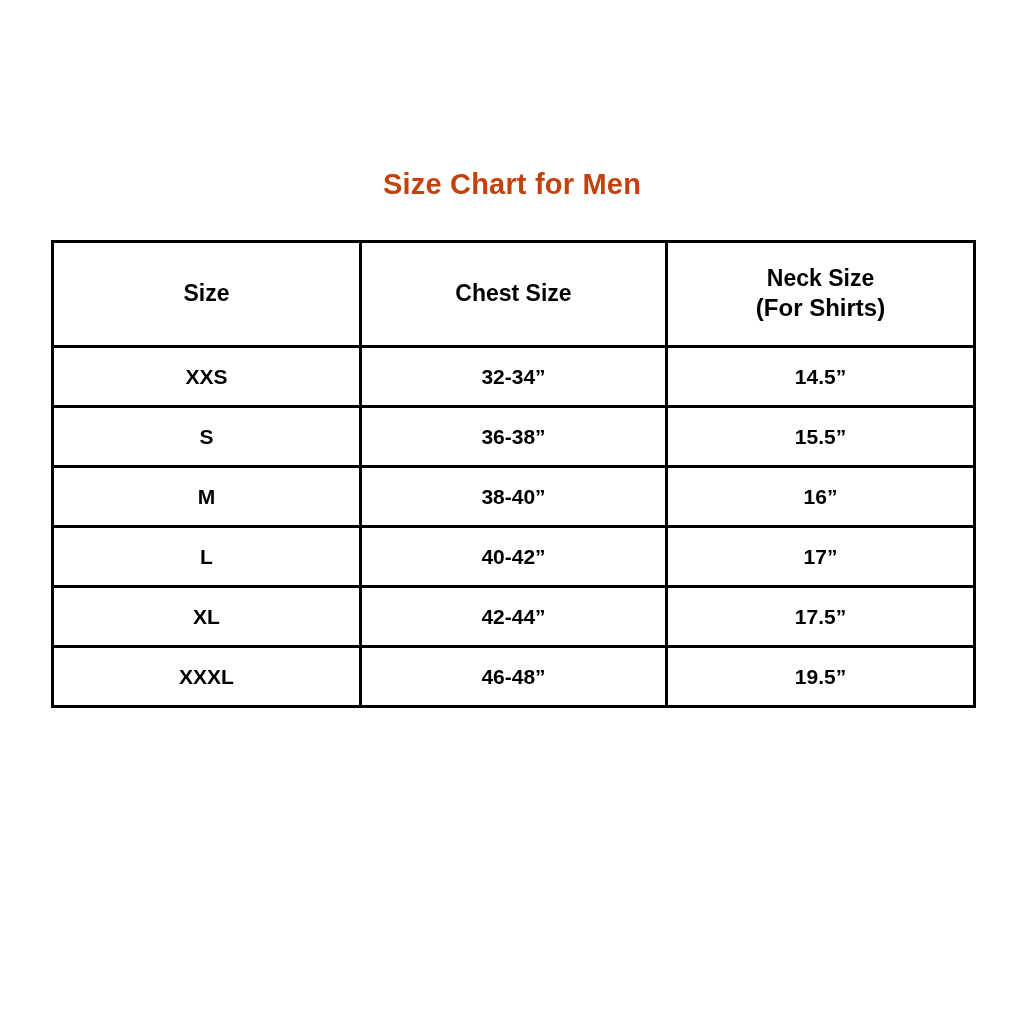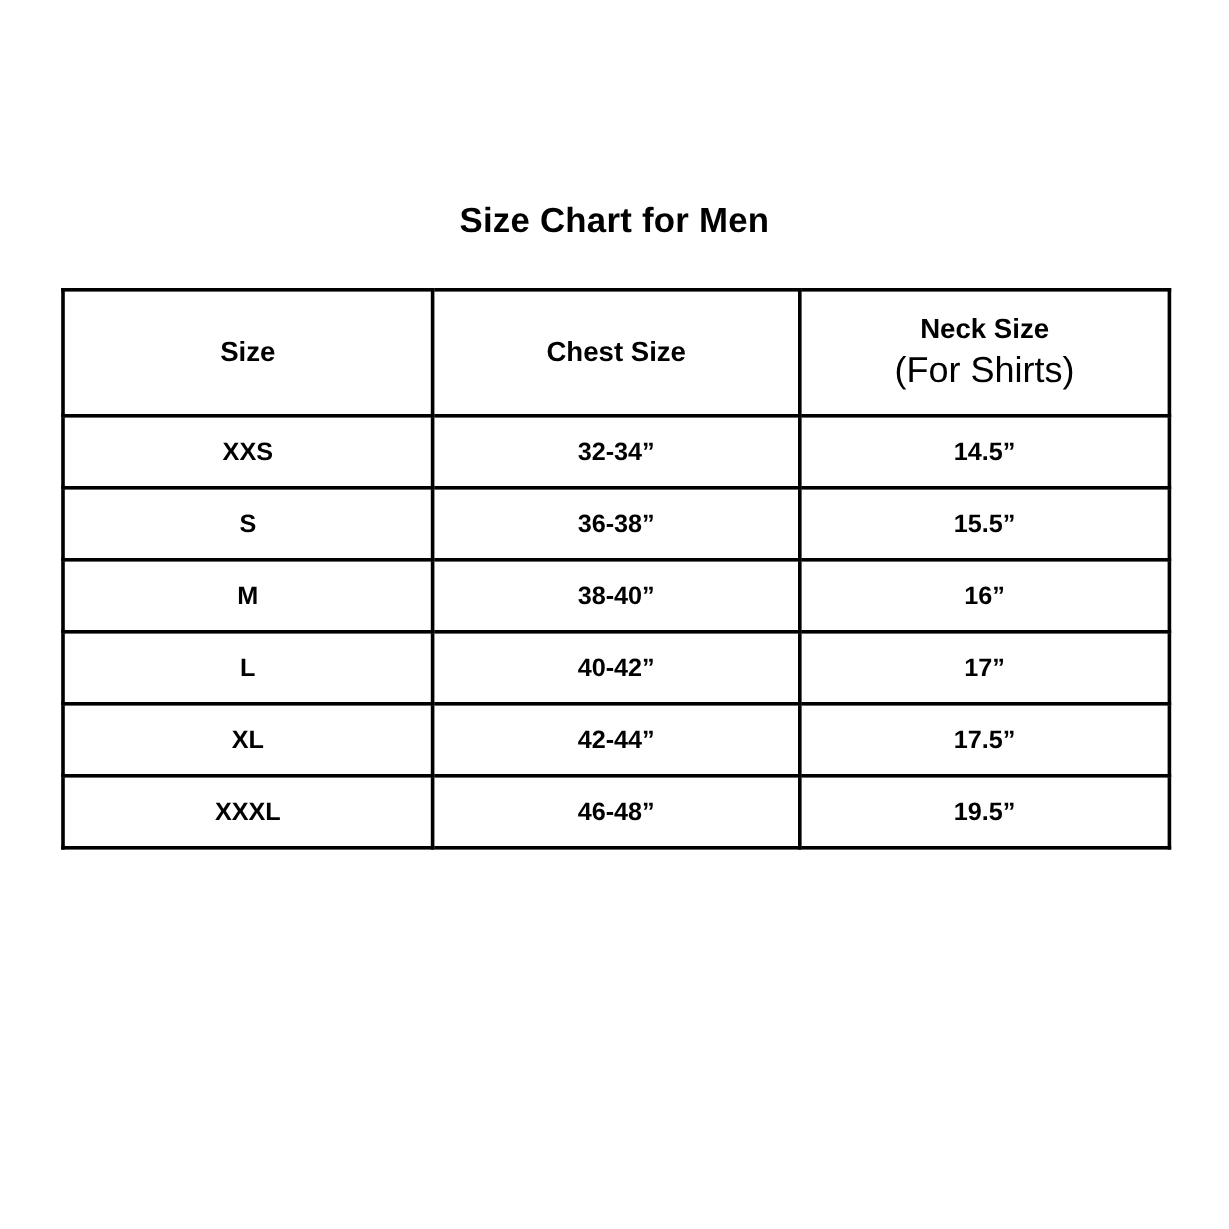--- a/index.html
+++ b/index.html
@@ -22,21 +22,21 @@
   }
   .chart-title {
     position: absolute;
     top: 168px;
     left: 0;
     width: 1024px;
     text-align: center;
     font-size: 29px;
     font-weight: bold;
     letter-spacing: 0.2px;
-    color: #000000;
+    color: #c2410c;
   }
   .table-wrap {
     position: absolute;
     top: 240px;
     left: 51px;
     width: 922px;
   }
   table.size-table {
     border-collapse: collapse;
     width: 922px;
@@ -54,22 +54,22 @@
     color: #000000;
   }
   table.size-table thead th {
     height: 94px;
     font-size: 23px;
     line-height: 1.28;
     padding: 4px 6px;
   }
   table.size-table thead th .sub {
     display: block;
-    font-size: 30px;
-    font-weight: normal;
+    font-size: 24px;
+    font-weight: bold;
   }
   table.size-table tbody td {
     height: 53px;
     font-size: 21px;
     padding: 2px 6px;
   }
   table.size-table tbody td.col-size {
     font-size: 21px;
   }
 </style>

